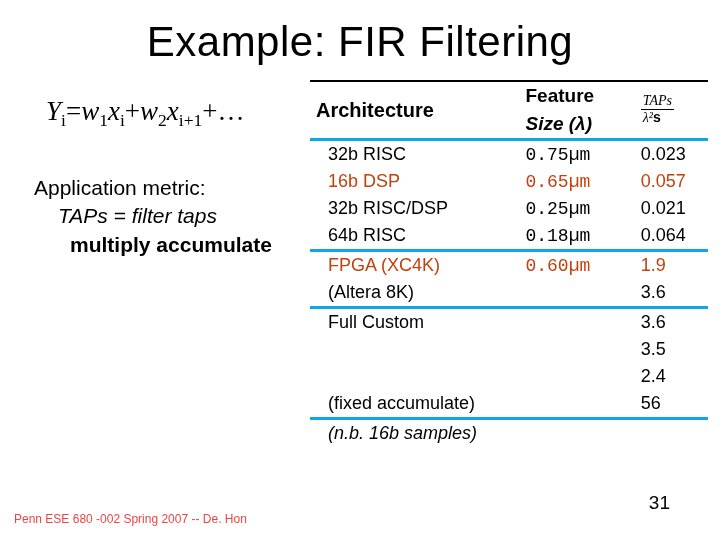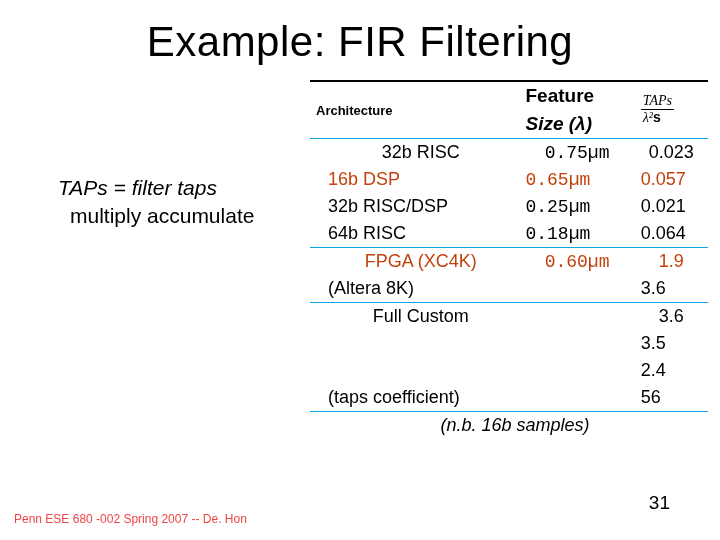--- a/index.html
+++ b/index.html
@@ -5,52 +5,56 @@
   * { box-sizing: border-box; margin: 0; padding: 0; }
   html, body { width: 720px; height: 540px; background: #fff; font-family: Arial, Helvetica, sans-serif; color: #000; }
   .slide { position: relative; width: 720px; height: 540px; }
   .title { position: absolute; top: 18px; left: 0; width: 720px; text-align: center; font-size: 42px; font-weight: 400; letter-spacing: 0.5px; }
   .eqn { position: absolute; top: 96px; left: 46px; font-family: "Times New Roman", Times, serif; font-size: 27px; }
   .eqn .it { font-style: italic; }
   .eqn sub { font-size: 0.65em; vertical-align: sub; line-height: 0; }
   .metric { position: absolute; top: 174px; left: 34px; font-size: 21px; line-height: 1.35; }
   .metric .l1 { }
   .metric .l2 { padding-left: 24px; font-style: italic; }
-  .metric .l3 { padding-left: 36px; }
+  .metric .l3 { padding-left: 36px; font-weight: bold; }
   .footer { position: absolute; bottom: 14px; left: 14px; font-size: 12px; color: #ef4444; }
   .pagenum { position: absolute; bottom: 26px; right: 50px; font-size: 19px; }
 
   
   .tablewrap { position: absolute; top: 80px; left: 310px; width: 398px; }
   table { border-collapse: collapse; width: 100%; font-family: Arial, Helvetica, sans-serif; font-size: 18px; }
   th, td { padding: 3px 6px 3px 6px; text-align: left; }
-  th.arch { font-weight: 700; font-size: 13px; width: 200px; }
+  th.arch { font-weight: 700; font-size: 20px; width: 200px; }
   th.fs { font-weight: 700; font-size: 19px; width: 110px; }
   th.taps { font-weight: 400; font-size: 16px; width: 70px; text-align: left; }
   .frac { display: inline-block; vertical-align: middle; font-family: "Times New Roman", serif; font-style: italic; font-size: 14px; line-height: 1.05; }
   .frac .num { display: block; border-bottom: 1px solid #000; padding: 0 2px; }
   .frac .den { display: block; padding: 0 2px; }
   .frac .s-suffix { font-style: normal; font-family: Arial, sans-serif; font-weight: 700; }
   tr.rule-top td, tr.rule-top th { border-top: 2px solid #000; }
-  tr.rule-thin td { border-top: 1px solid #0ea5e9; text-align: center; }
+  tr.rule-thin td { border-top: 3px solid #0ea5e9; }
   tr.red td { color: #c2410c; }
   td.arch { padding-left: 18px; }
   td.paren { padding-left: 18px; }
   td.ital { font-style: italic; }
   .mu { font-family: Liberation Mono, monospace; margin-left: 48px; }
 </style>
 </head>
 <body>
 
 <div class="slide">
 
   <div class="title">Example: FIR Filtering</div>
 
+  <div class="eqn">
+    <span class="it">Y</span><sub>i</sub><span>=</span><span class="it">w</span><sub>1</sub><span class="it">x</span><sub>i</sub><span>+</span><span class="it">w</span><sub>2</sub><span class="it">x</span><sub>i+1</sub><span>+…</span>
+  </div>
 
   <div class="metric">
+    <div class="l1">Application metric:</div>
     <div class="l2">TAPs = filter taps</div>
     <div class="l3">multiply accumulate</div>
   </div>
 
   <div class="tablewrap">
     <table>
       <thead>
         <tr class="rule-top">
           <th class="arch" rowspan="2">Architecture</th>
           <th class="fs">Feature</th>
@@ -105,21 +109,21 @@
             <td class="arch"></td>
             <td class="mu"></td>
             <td>3.5</td>
           </tr>
           <tr>
             <td class="arch"></td>
             <td class="mu"></td>
             <td>2.4</td>
           </tr>
           <tr>
-            <td class="arch">(taps coefficient)</td>
+            <td class="arch">(fixed accumulate)</td>
             <td class="mu"></td>
             <td>56</td>
           </tr>
           <tr class="rule-thin">
             <td colspan="3" class="paren ital">(n.b. 16b samples)</td>
           </tr>
         </tbody>
     </table>
   </div>
 

